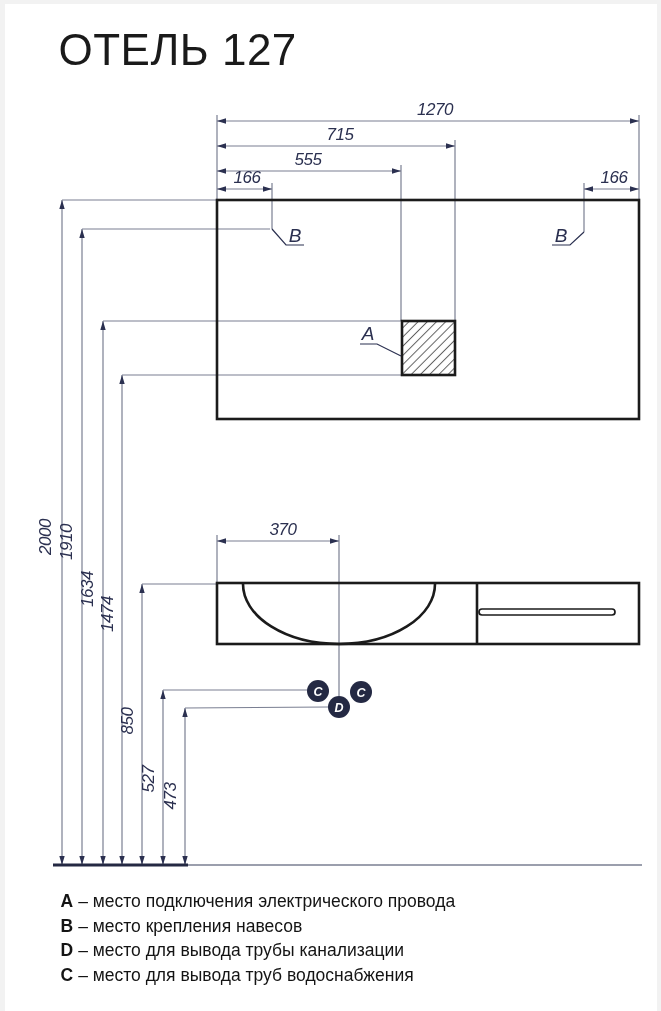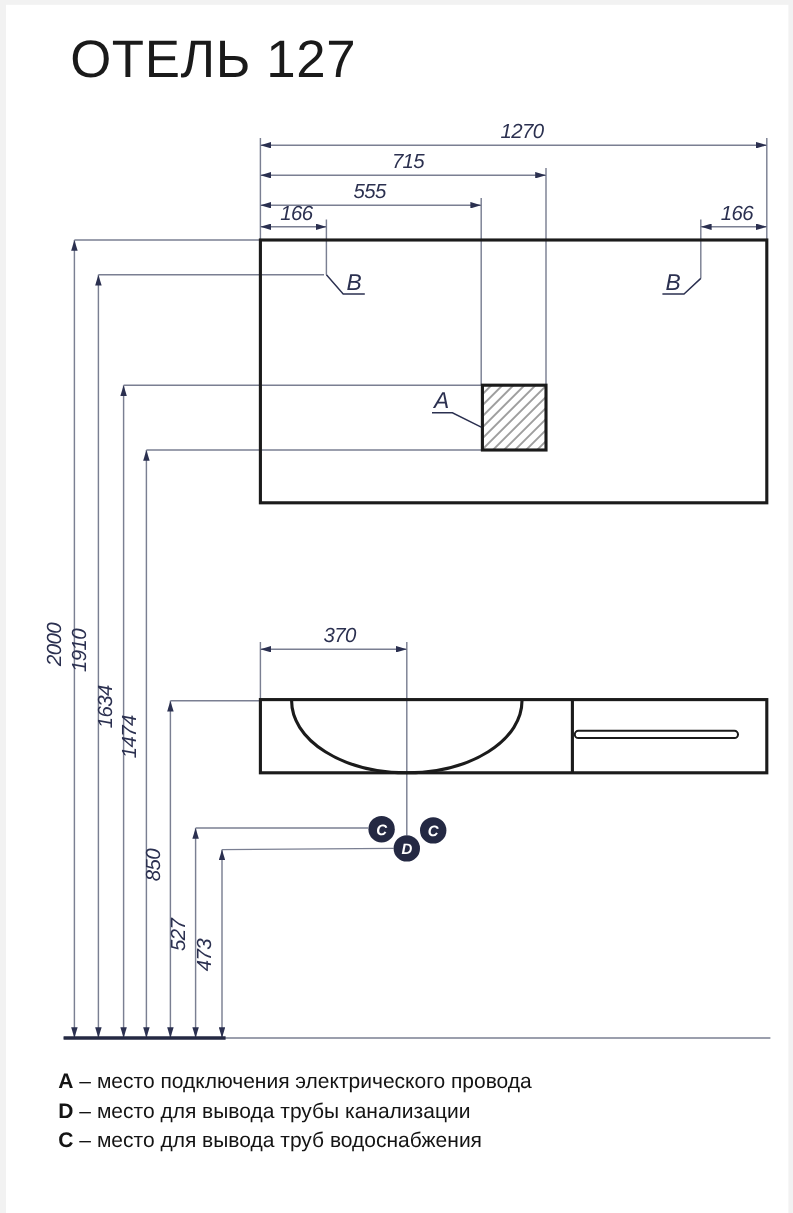--- a/index.html
+++ b/index.html
@@ -30,21 +30,21 @@
     font-family:"Liberation Sans",sans-serif;font-style:italic;
     font-size:19px;fill:var(--dimension-text,#2b3050);text-anchor:middle;
   }
   .point-circle{fill:var(--point-fill,#242943);stroke:none;}
   .point-letter{
     font-family:"Liberation Sans",sans-serif;font-style:italic;font-weight:bold;
     font-size:12.5px;fill:var(--point-text,#fff);text-anchor:middle;
   }
   .floor-main{stroke:var(--dimension-line,#7a7f92);stroke-width:1.4;}
   .floor-accent{stroke:var(--floor-accent,#242943);stroke-width:3;}
-  .legend{position:absolute;left:44px;top:885px;color:var(--legend-text,#141414);}
+  .legend{position:absolute;left:56px;top:885px;color:var(--legend-text,#141414);}
   .legend-row{font-size:17.5px;line-height:24.5px;white-space:nowrap;}
   .legend-key{font-weight:bold;}
   .legend-text{margin-left:5px;}
 </style>
 </head>
 <body>
 
 <div class="page">
 
   <div class="title">ОТЕЛЬ 127</div>
@@ -161,20 +161,23 @@
       <circle class="point-circle" cx="334" cy="703" r="11"></circle>
       <text class="point-letter" x="334" y="707.5">D</text>
     </g>
   </svg>
 
   <div class="legend">
     <div class="legend-row">
       <span class="legend-key">A</span><span class="legend-text">– место подключения электрического провода</span>
     </div>
     <div class="legend-row">
+      <span class="legend-key">B</span><span class="legend-text">– место крепления навесов</span>
+    </div>
+    <div class="legend-row">
       <span class="legend-key">D</span><span class="legend-text">– место для вывода трубы канализации</span>
     </div>
     <div class="legend-row">
       <span class="legend-key">C</span><span class="legend-text">– место для вывода труб водоснабжения</span>
     </div>
   </div>
 
 </div>
 
 </body></html>

